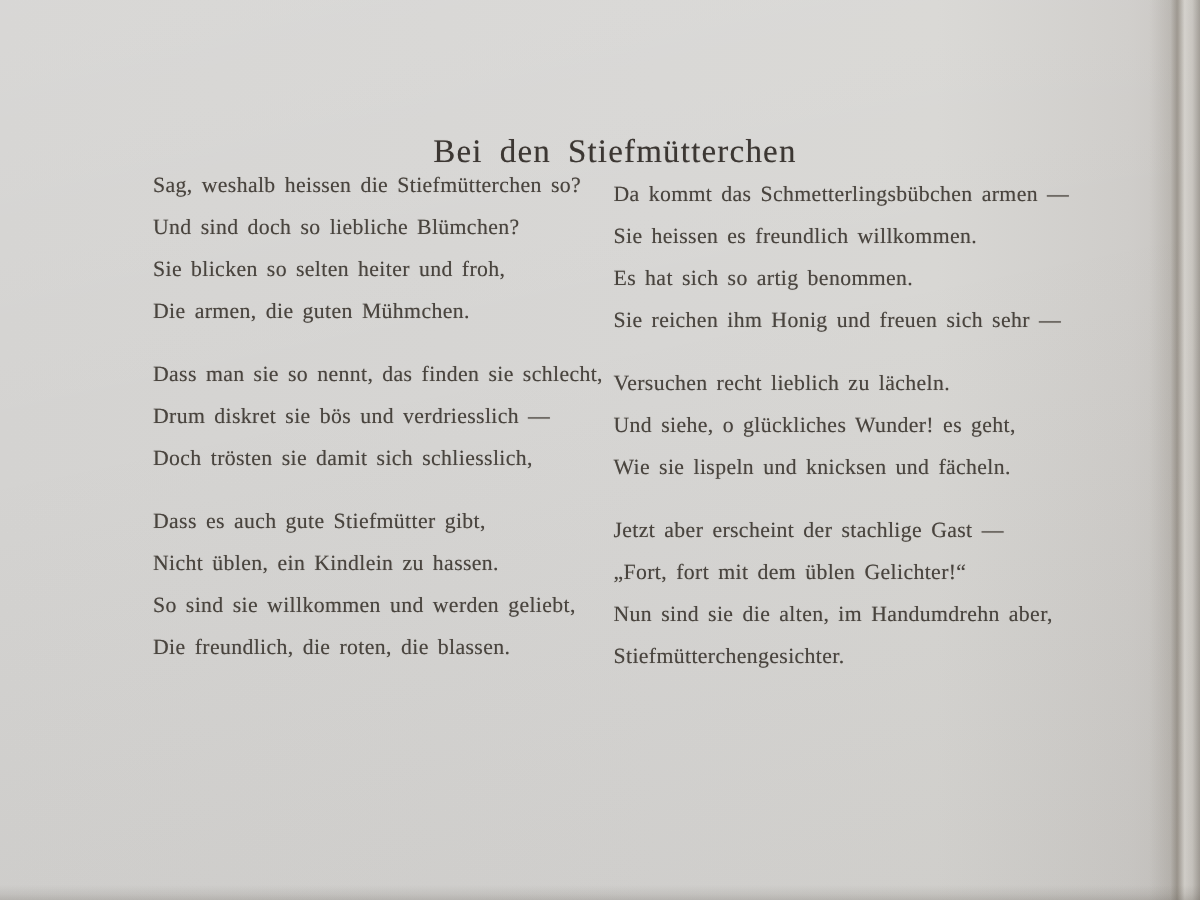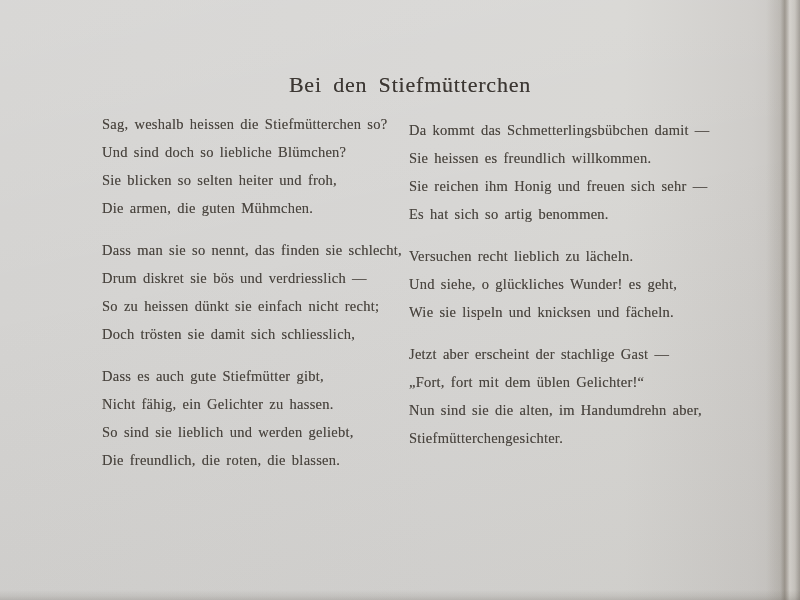--- a/index.html
+++ b/index.html
@@ -48,21 +48,21 @@
       rgba(90,84,75,0.00) 0%,
       rgba(90,84,75,0.10) 60%,
       rgba(90,84,75,0.22) 100%);
     pointer-events: none;
   }
   .title {
     position: absolute;
     left: 20px;
     right: 0;
     top: 72px;
-    margin: 0;
+    margin: 16px;
     text-align: center;
     font-size: 22px;
     font-weight: 500;
     letter-spacing: 0.8px;
     word-spacing: 5px;
     color: #3c3733;
     text-shadow: 0 0 0.5px rgba(60,55,50,0.55);
   }
   .col {
     position: absolute;
@@ -92,37 +92,36 @@
   <div class="col col-left">
     <div class="stanza">
       <p class="line">Sag, weshalb heissen die Stiefmütterchen so?</p>
       <p class="line">Und sind doch so liebliche Blümchen?</p>
       <p class="line">Sie blicken so selten heiter und froh,</p>
       <p class="line">Die armen, die guten Mühmchen.</p>
     </div>
     <div class="stanza">
       <p class="line">Dass man sie so nennt, das finden sie schlecht,</p>
       <p class="line">Drum diskret sie bös und verdriesslich —</p>
-      <p class="line">So zu heissen dünkt sie einfach nicht recht;</p>
       <p class="line">Doch trösten sie damit sich schliesslich,</p>
     </div>
     <div class="stanza">
       <p class="line">Dass es auch gute Stiefmütter gibt,</p>
-      <p class="line">Nicht fähig, ein Gelichter zu hassen.</p>
-      <p class="line">So sind sie lieblich und werden geliebt,</p>
+      <p class="line">Nicht üblen, ein Kindlein zu hassen.</p>
+      <p class="line">So sind sie willkommen und werden geliebt,</p>
       <p class="line">Die freundlich, die roten, die blassen.</p>
     </div>
   </div>
 
   <div class="col col-right">
     <div class="stanza">
-      <p class="line">Da kommt das Schmetterlingsbübchen damit —</p>
+      <p class="line">Da kommt das Schmetterlingsbübchen armen —</p>
       <p class="line">Sie heissen es freundlich willkommen.</p>
+      <p class="line">Es hat sich so artig benommen.</p>
       <p class="line">Sie reichen ihm Honig und freuen sich sehr —</p>
-      <p class="line">Es hat sich so artig benommen.</p>
     </div>
     <div class="stanza">
       <p class="line">Versuchen recht lieblich zu lächeln.</p>
       <p class="line">Und siehe, o glückliches Wunder! es geht,</p>
       <p class="line">Wie sie lispeln und knicksen und fächeln.</p>
     </div>
     <div class="stanza">
       <p class="line">Jetzt aber erscheint der stachlige Gast —</p>
       <p class="line">„Fort, fort mit dem üblen Gelichter!“</p>
       <p class="line">Nun sind sie die alten, im Handumdrehn aber,</p>

